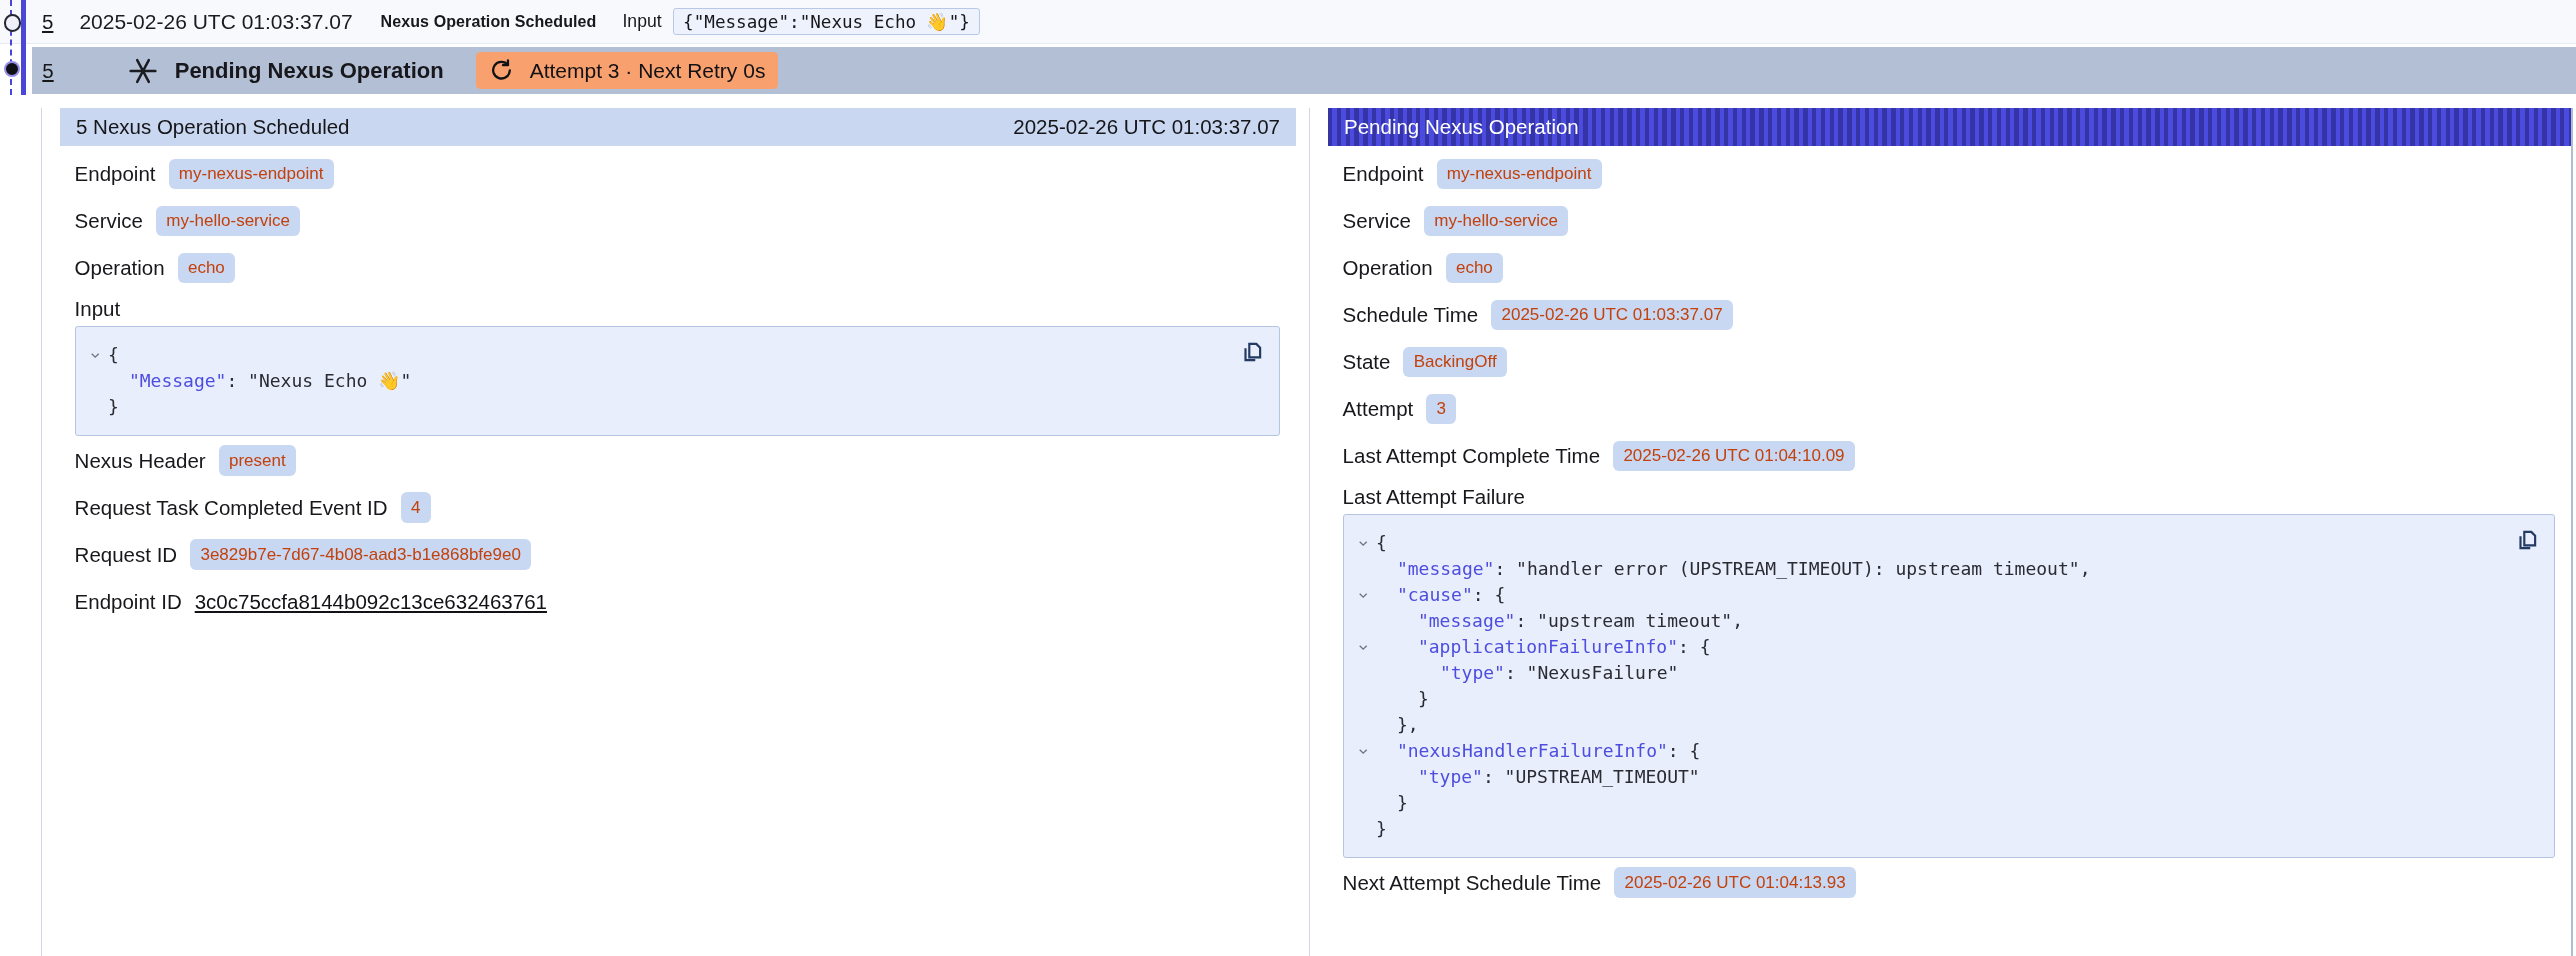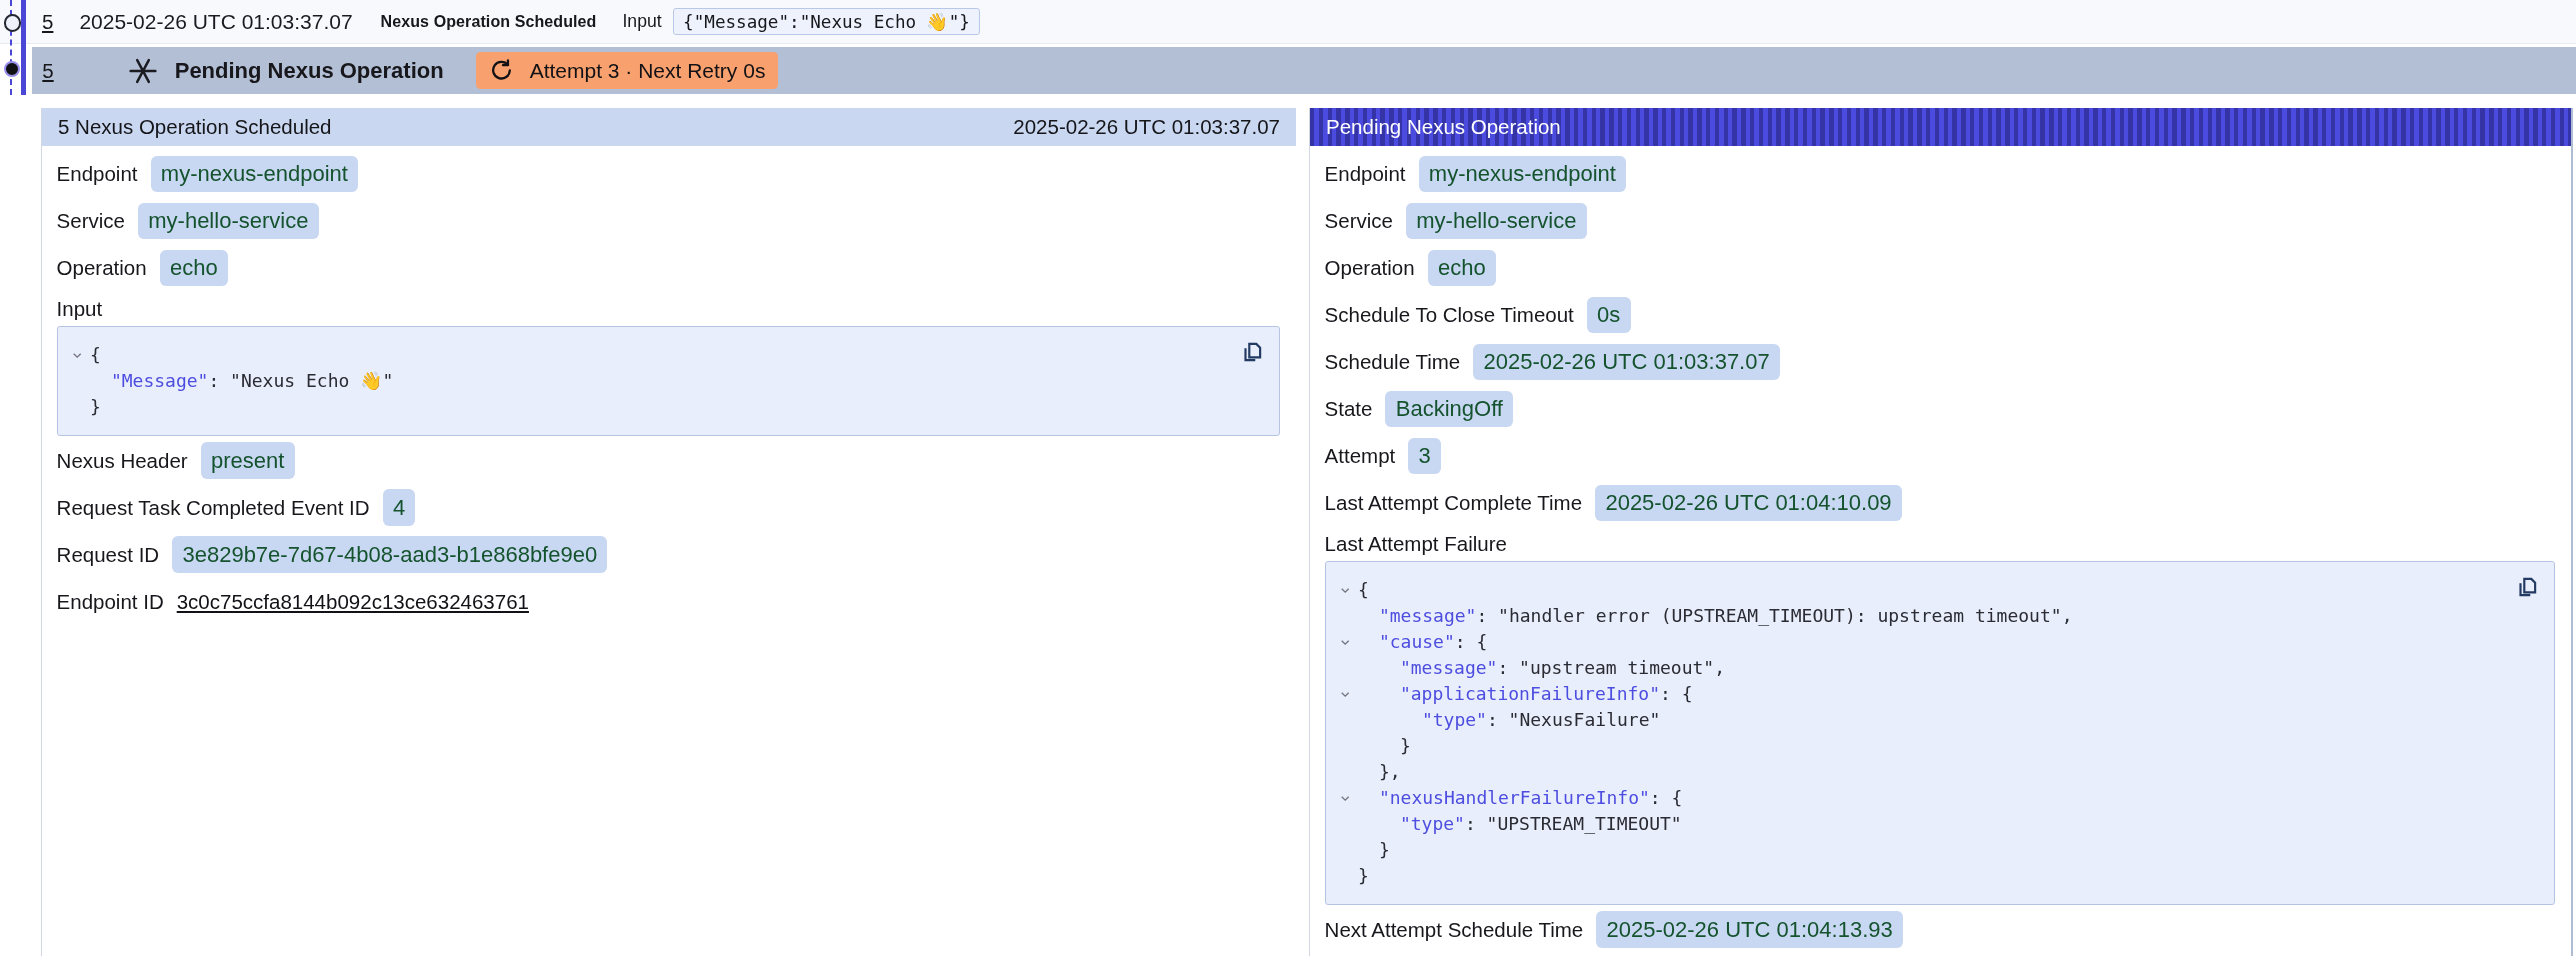--- a/index.html
+++ b/index.html
@@ -32,34 +32,34 @@
                     padding:2.9px 8.8px; color:#17171c; }
   .pending-icon { margin-left:73px; width:32px; height:32px; flex:0 0 auto; }
   .row2-title { font-size:22px; font-weight:700; margin-left:16px; }
   .attempt-badge { margin-left:32px; display:flex; align-items:center; gap:16px;
                    background:#f8a16e; border-radius:4.4px; height:37px; padding:0 13px;
                    font-size:21px; font-weight:500; color:#121216; }
   .attempt-badge svg { flex:0 0 auto; }
 
   
   .panels { position:absolute; left:0; top:108px; width:2576px; height:848px; display:flex; }
-  .panel { height:100%; }
+  .panel { height:100%;padding-left:18px; }
   .panel.left  { margin-left:41px; width:1255px; border-left:1.5px solid #d2d7e2; }
   .panel.right { margin-left:13px; width:1264px; border-left:1.5px solid #d2d7e2;
                  border-right:2.2px solid #aebdd4; }
   .panel-header { height:38px; display:flex; align-items:center; justify-content:space-between;
                   padding:0 16px; font-size:20.5px; color:#15151a; background:#c9d8f0; }
   .panel-header.striped { color:#ffffff;
       background:repeating-linear-gradient(90deg,#3434a6 0px,#3434a6 4.4px,#4b4bdf 4.4px,#4b4bdf 8.8px); }
   .panel-body { padding:4.4px 16px 0 14.6px; }
 
   .field { display:flex; align-items:center; height:47px; }
   .flabel { font-size:20.5px; color:#17171c; margin-right:13px; white-space:nowrap; }
-  .fbadge { font-size:22px; background:#c8d7f2; border-radius:5.9px; padding:5.1px 10.3px;
-            color:#14532d; white-space:nowrap; }
+  .fbadge { font-size:17px; background:#c8d7f2; border-radius:5.9px; padding:5.1px 10.3px;
+            color:#c2410c; white-space:nowrap; }
   .flink  { font-size:20.5px; color:#111116; text-decoration:underline; cursor:pointer; }
   .block-label { font-size:20.5px; height:35px; display:flex; align-items:center; }
 
   
   .codeblock { position:relative; background:#e8eefb; border:1.5px solid #b5c4e0; border-radius:2.9px;
                padding:14.6px 51px 14.6px 7.3px; font-family:"DejaVu Sans Mono", monospace;
                font-size:18px; color:#2b2b33; margin-bottom:1.5px; }
   .code-line { display:flex; align-items:center; height:26px; white-space:pre; }
   .gutter { display:inline-flex; width:25px; flex:0 0 25px; justify-content:center; align-items:center;
             cursor:pointer; }
@@ -173,24 +173,20 @@
         </div>
         <div class="field">
           <span class="flabel">Service</span>
           <span class="fbadge">my-hello-service</span>
         </div>
         <div class="field">
           <span class="flabel">Operation</span>
           <span class="fbadge">echo</span>
         </div>
         <div class="field">
-          <span class="flabel">Schedule To Close Timeout</span>
-          <span class="fbadge">0s</span>
-        </div>
-        <div class="field">
           <span class="flabel">Schedule Time</span>
           <span class="fbadge">2025-02-26 UTC 01:03:37.07</span>
         </div>
         <div class="field">
           <span class="flabel">State</span>
           <span class="fbadge">BackingOff</span>
         </div>
         <div class="field">
           <span class="flabel">Attempt</span>
           <span class="fbadge">3</span>

